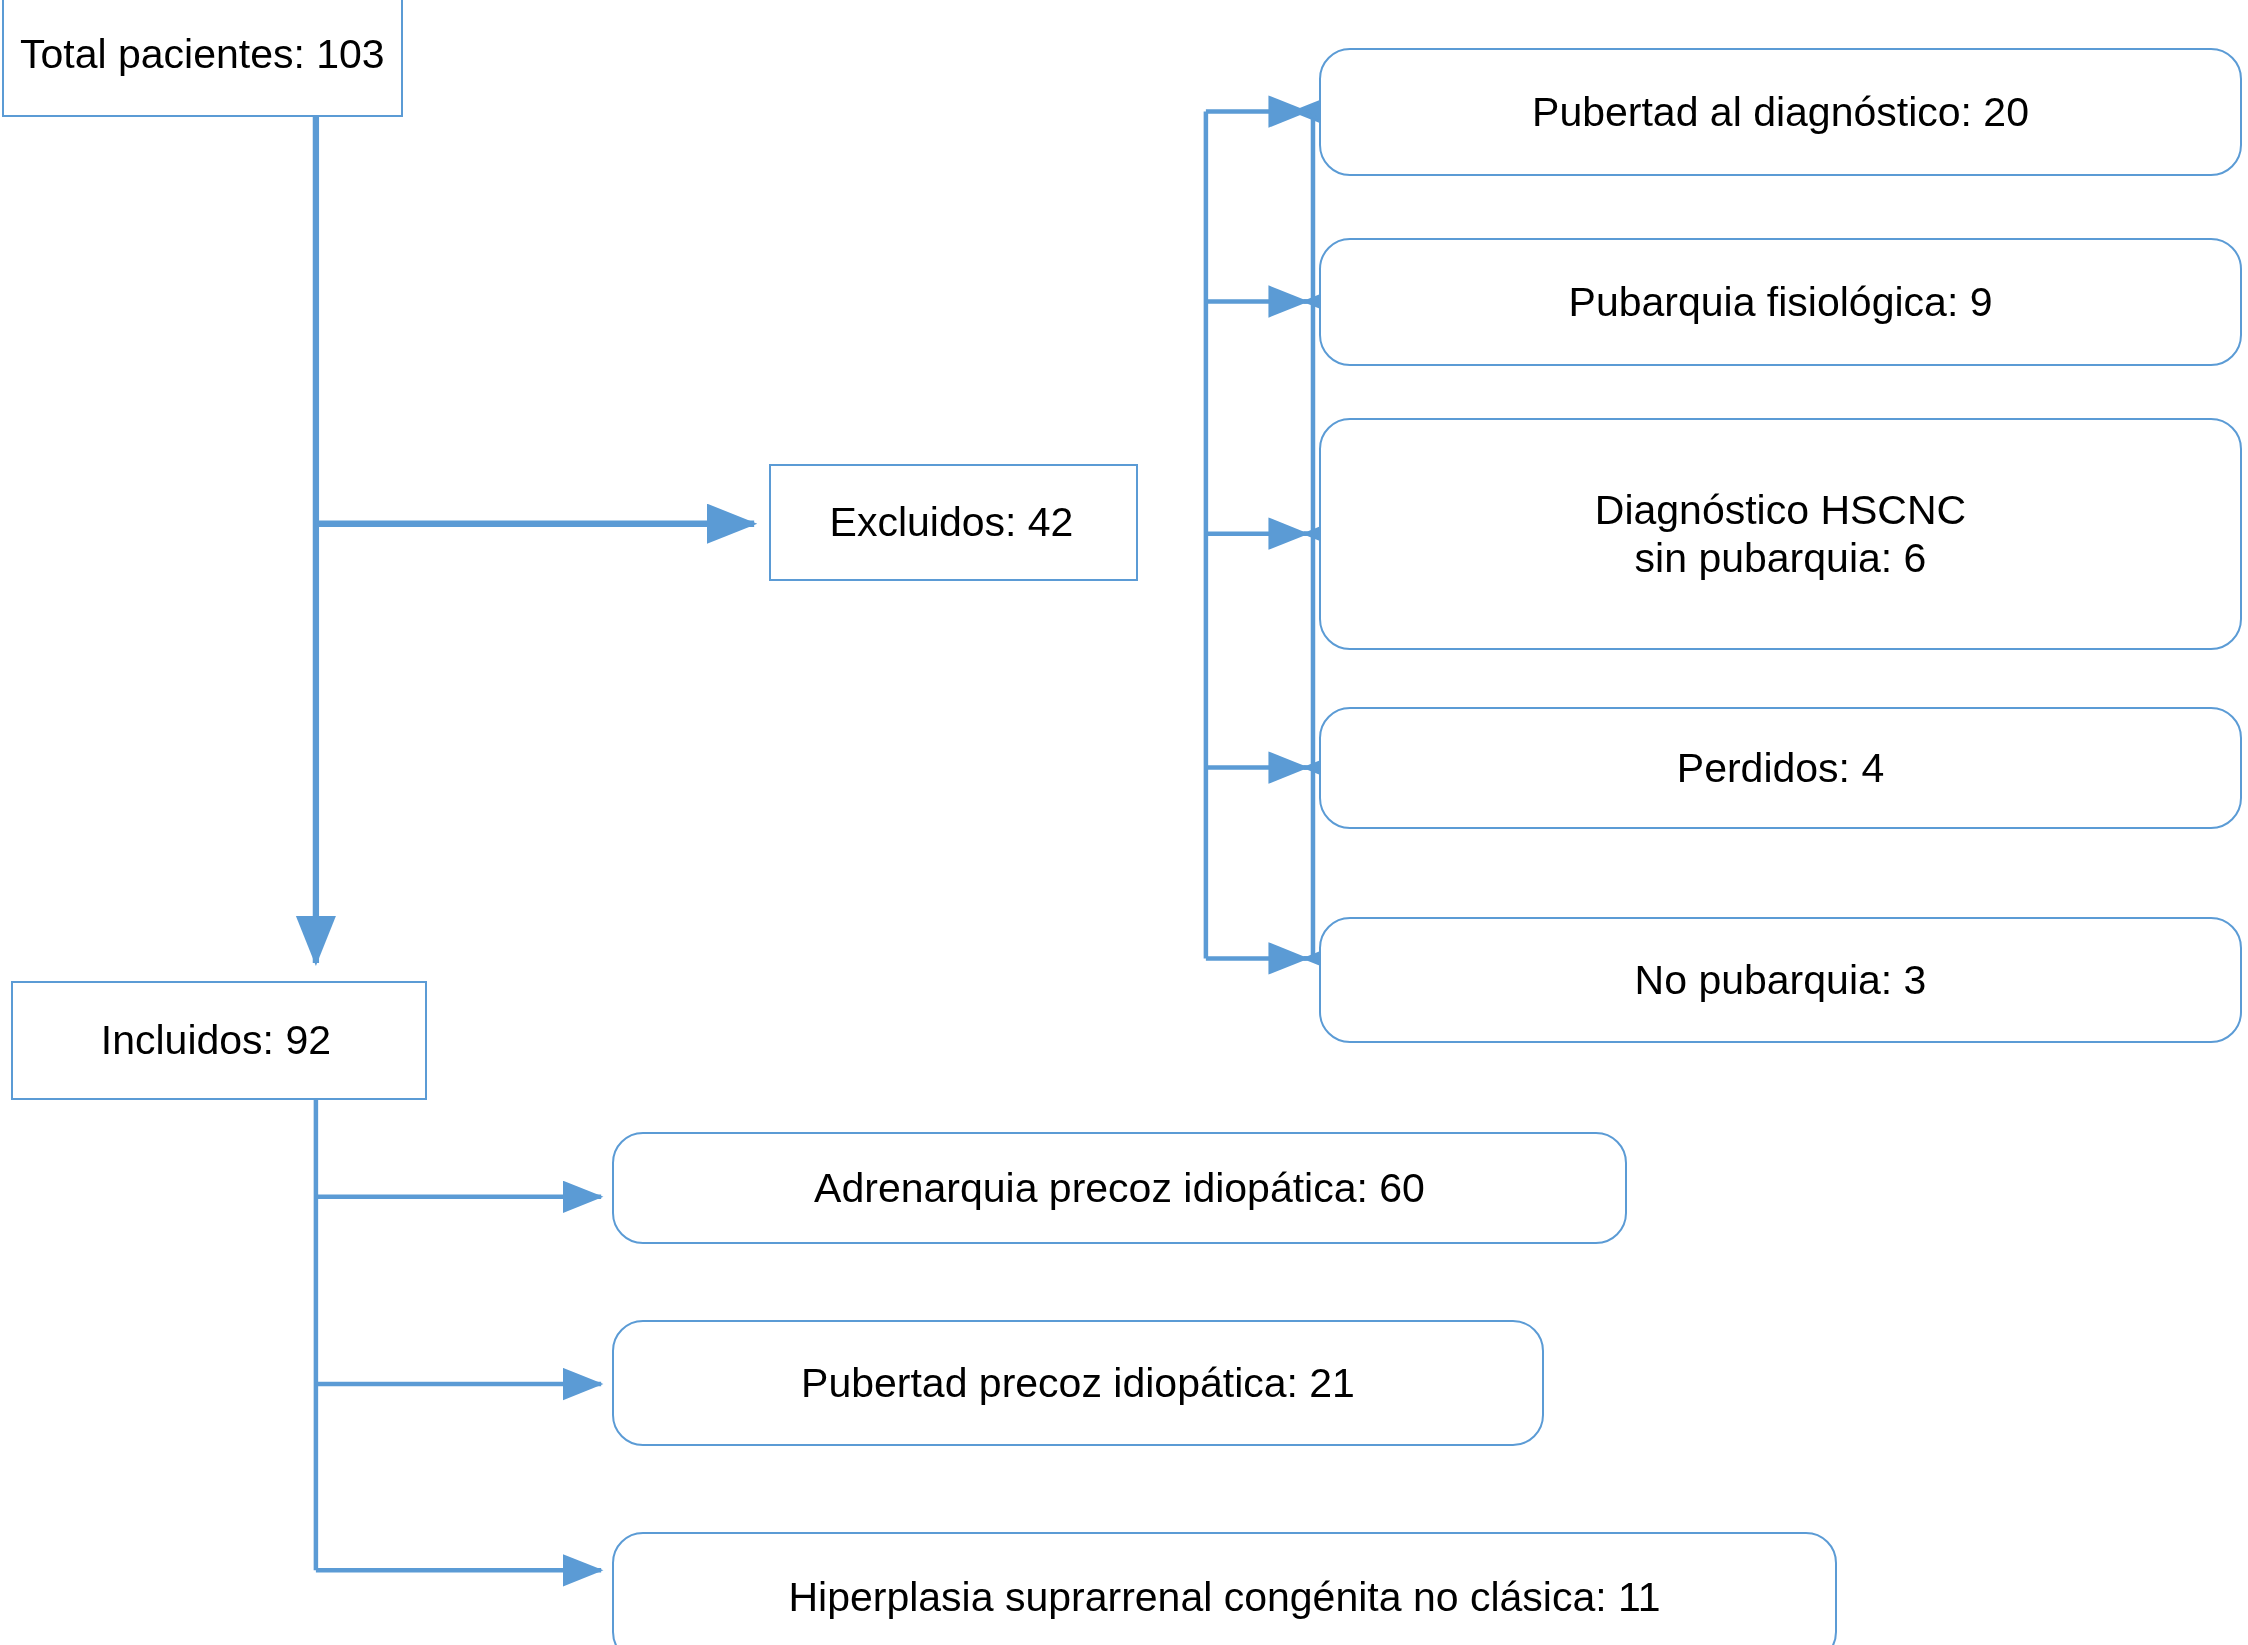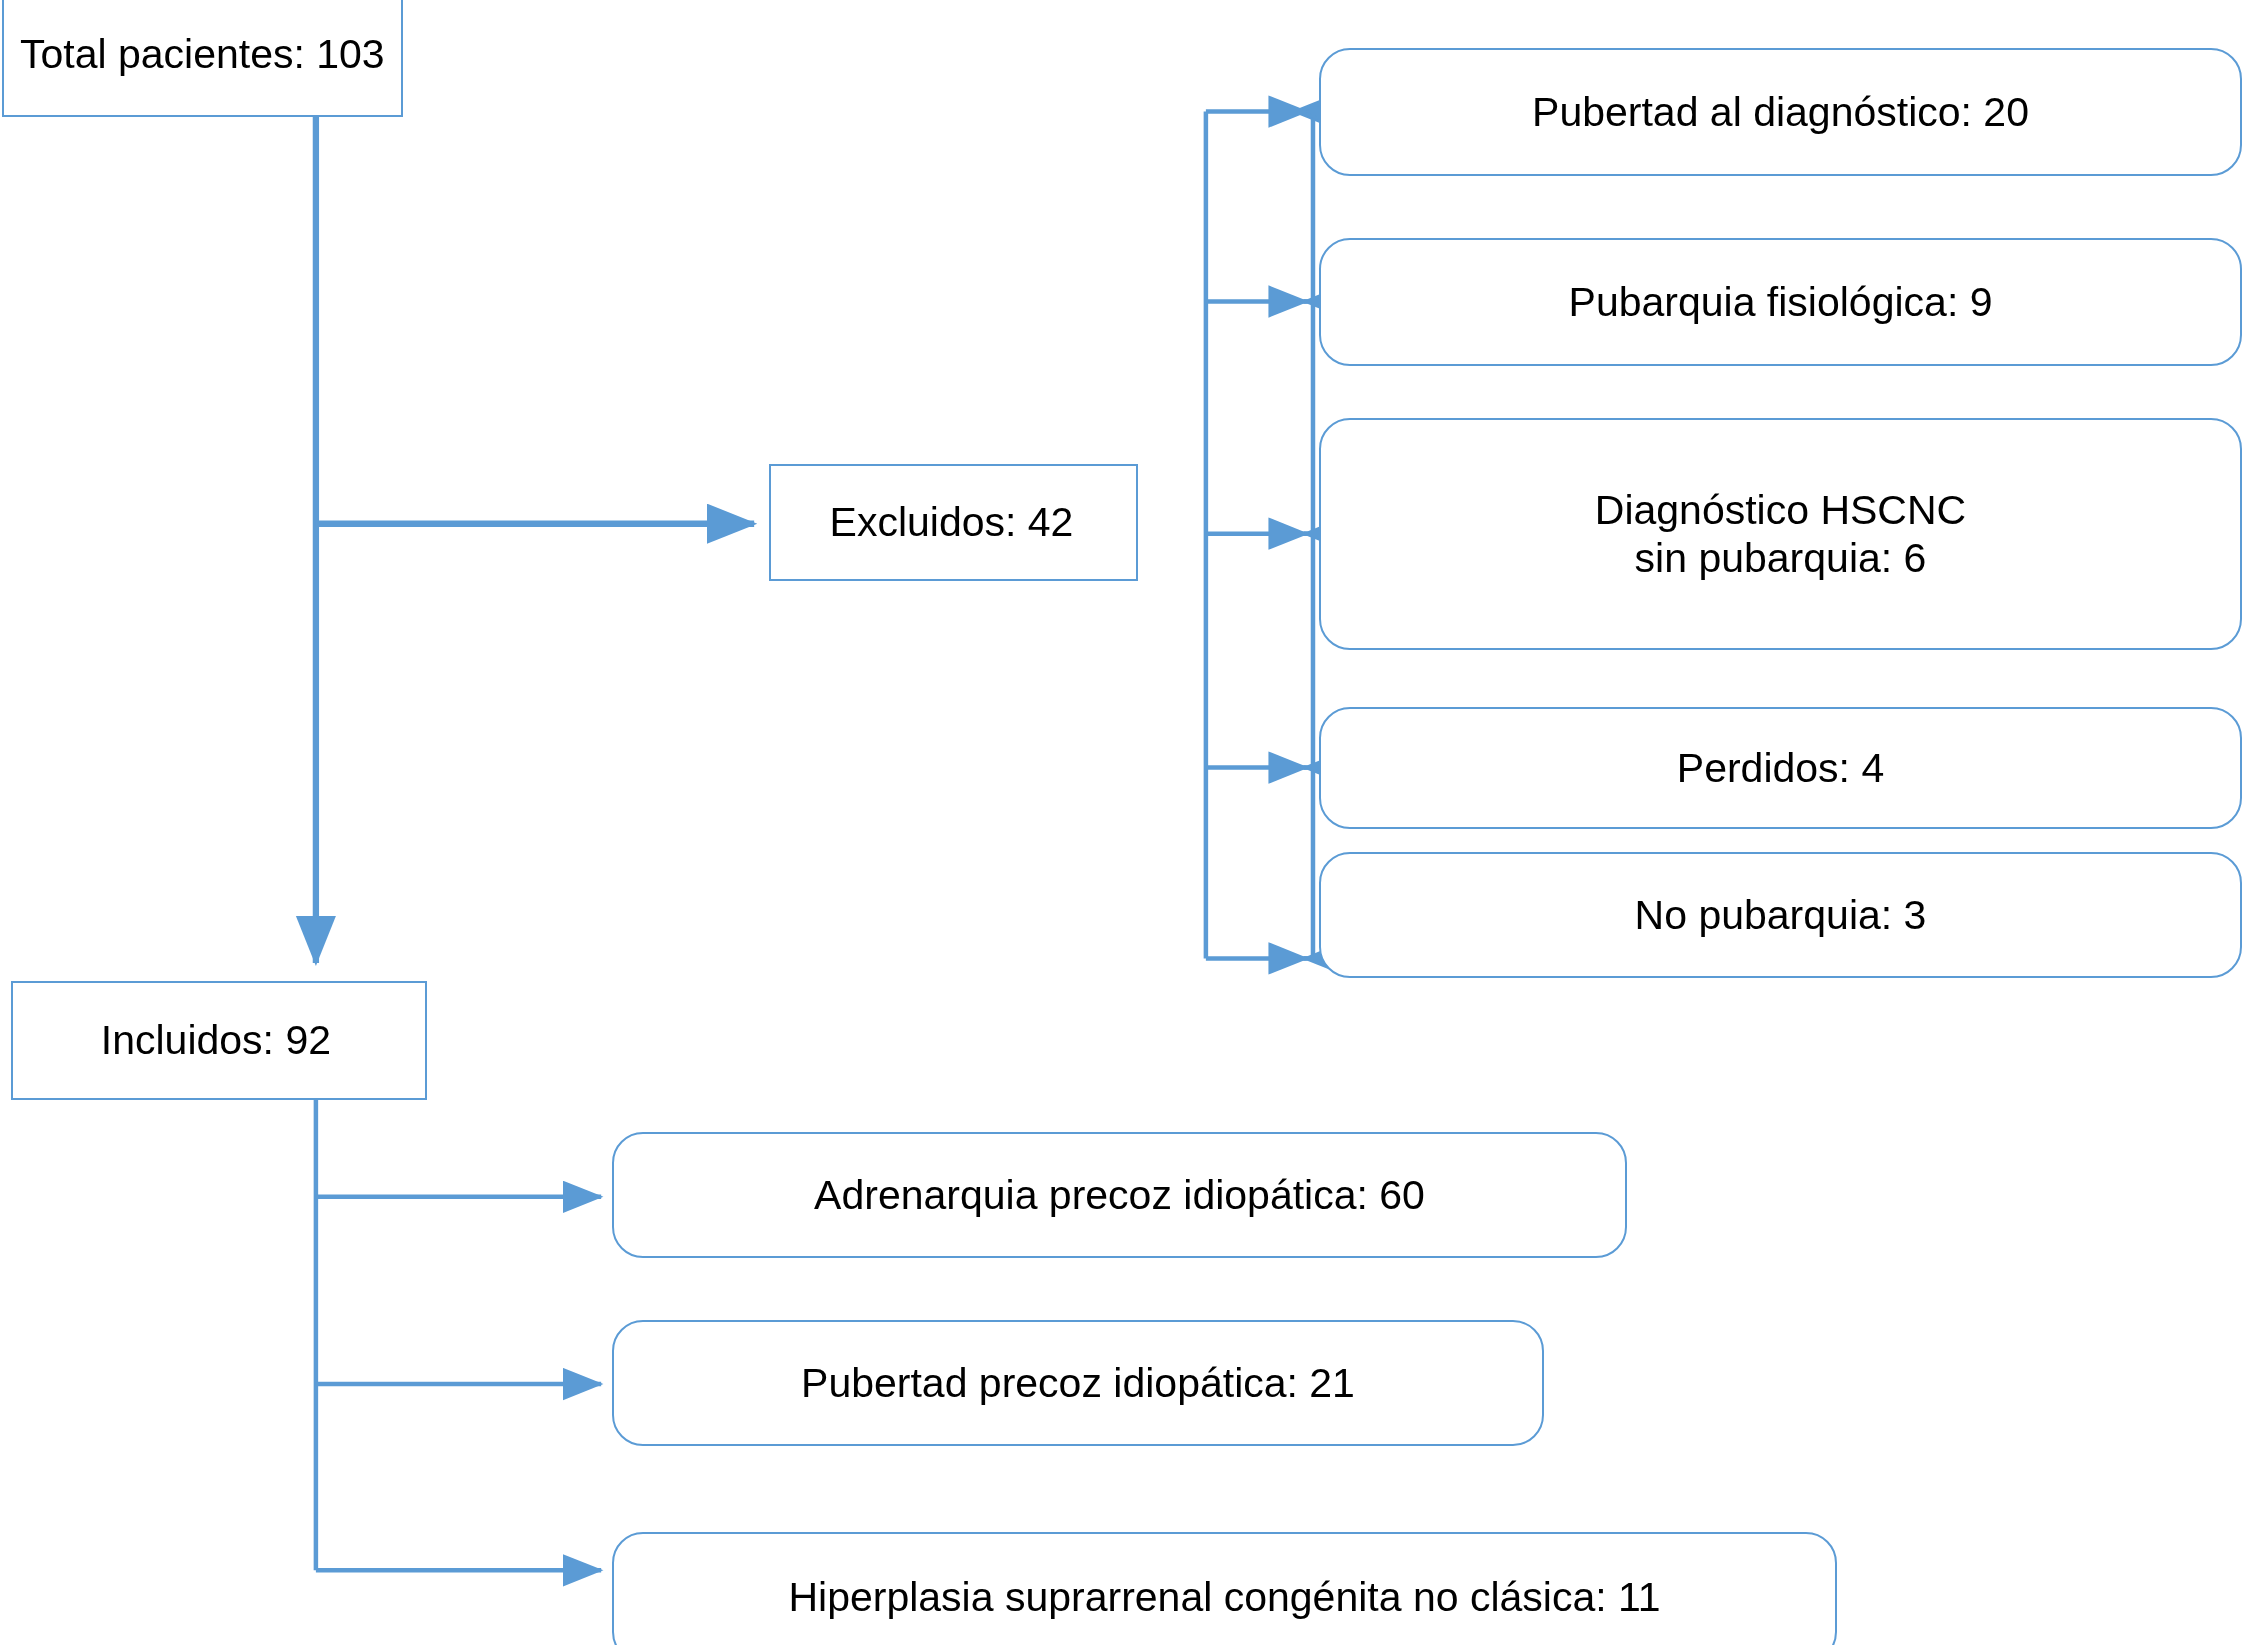--- a/index.html
+++ b/index.html
@@ -156,25 +156,25 @@
 
   <div class="node round" style="left:1319px; top:418px; width:923px; height:232px;">
     <span>Diagnóstico HSCNC
 sin pubarquia: 6</span>
   </div>
 
   <div class="node round" style="left:1319px; top:707px; width:923px; height:122px;">
     <span>Perdidos: 4</span>
   </div>
 
-  <div class="node round" style="left:1319px; top:852px; width:923px; height:126px;">
+  <div class="node round" style="left:1319px; top:917px; width:923px; height:126px;">
     <span>No pubarquia: 3</span>
   </div>
 
-  <div class="node round" style="left:612px; top:1132px; width:1015px; height:126px;">
+  <div class="node round" style="left:612px; top:1132px; width:1015px; height:112px;">
     <span>Adrenarquia precoz idiopática: 60</span>
   </div>
 
   <div class="node round" style="left:612px; top:1320px; width:932px; height:126px;">
     <span>Pubertad precoz idiopática: 21</span>
   </div>
 
   <div class="node round" style="left:612px; top:1532px; width:1225px; height:131px;text-align:right;">
     <span>Hiperplasia suprarrenal congénita no clásica: 11</span>
   </div>

